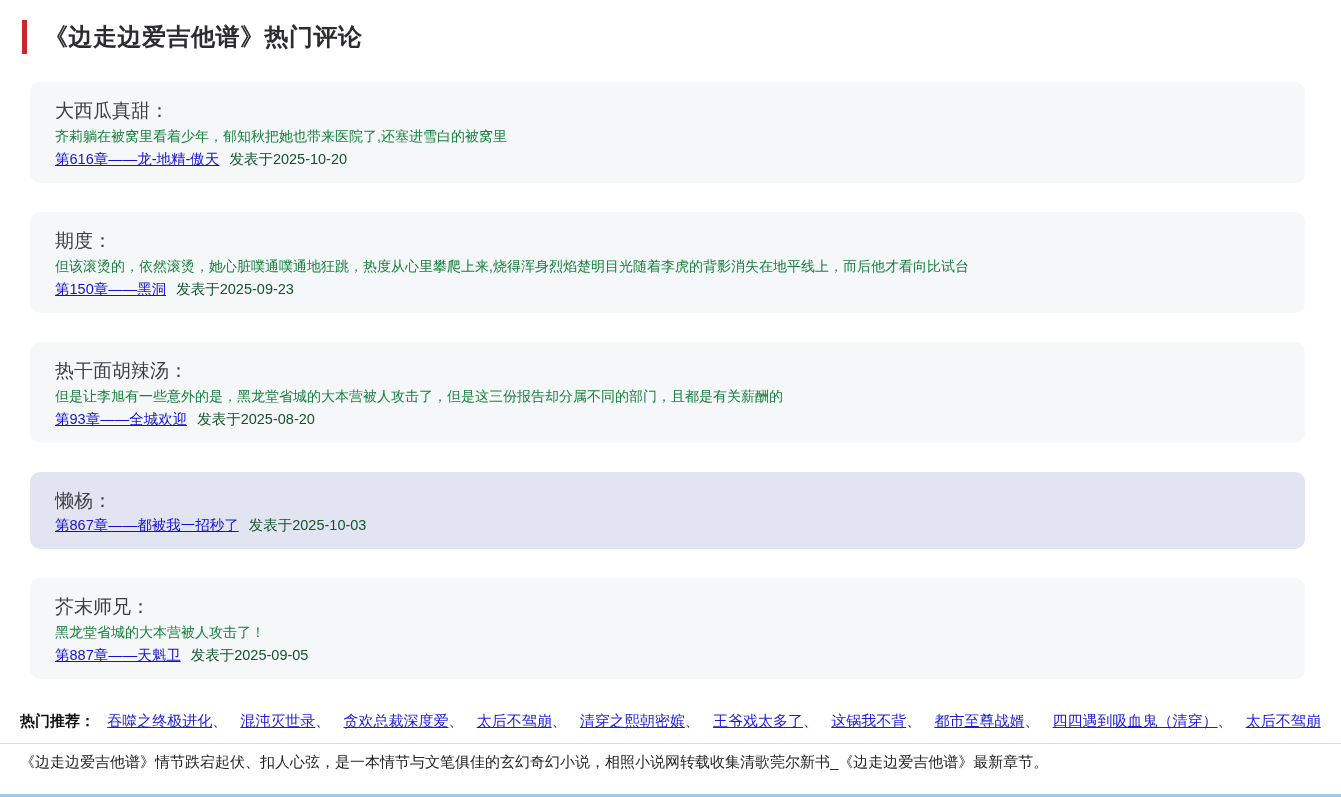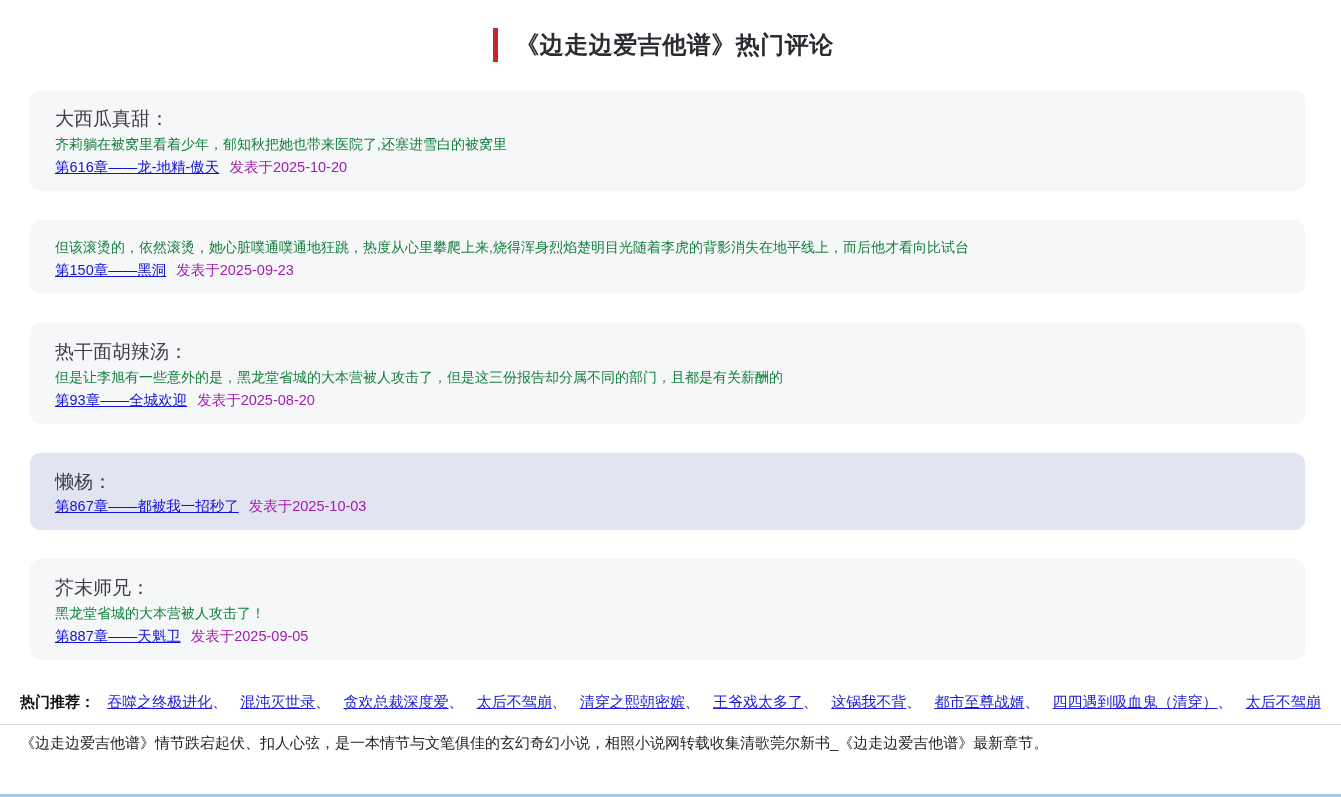--- a/index.html
+++ b/index.html
@@ -11,23 +11,22 @@
     height: 797px;
     overflow: hidden;
     font-family: "Liberation Sans", "DejaVu Sans", sans-serif;
     position: relative;
   }
   .page-top { padding: 0 36px 0 30px; }
 
   .header {
     display: flex;
     align-items: center;
-    margin-top: 28px;
+    margin-top: 20px;
     margin-bottom: 28px;
-    justify-content: center;
   }
   .accent-bar {
     width: 5px;
     height: 34px;
     background: #c8282c;
     margin-left: -8px;
     flex: 0 0 auto;
   }
   .page-title {
     margin: 0 0 0 17px;
@@ -62,21 +61,21 @@
   }
   .comment-meta {
     font-size: 14.5px;
     line-height: 18px;
   }
   .chapter-link {
     color: #1212d6;
     text-decoration: underline;
     cursor: pointer;
   }
-  .publish-date { color: #a21caf; margin-left: 6px; }
+  .publish-date { color: #14532d; margin-left: 6px; }
 
   .page-bottom { padding: 0 20px; }
 
   .recommend-row {
     margin-top: 32px;
     font-size: 15px;
     line-height: 20px;
     white-space: nowrap;
     overflow: hidden;
   }
@@ -135,20 +134,21 @@
     <div class="comment-card">
       <div class="comment-author">大西瓜真甜：</div>
       <div class="comment-text">齐莉躺在被窝里看着少年，郁知秋把她也带来医院了,还塞进雪白的被窝里</div>
       <div class="comment-meta">
         <a class="chapter-link" href="#">第616章——龙-地精-傲天</a>
         <span class="publish-date">发表于2025-10-20</span>
       </div>
     </div>
 
     <div class="comment-card">
+      <div class="comment-author">期度：</div>
       <div class="comment-text">但该滚烫的，依然滚烫，她心脏噗通噗通地狂跳，热度从心里攀爬上来,烧得浑身烈焰楚明目光随着李虎的背影消失在地平线上，而后他才看向比试台</div>
       <div class="comment-meta">
         <a class="chapter-link" href="#">第150章——黑洞</a>
         <span class="publish-date">发表于2025-09-23</span>
       </div>
     </div>
 
     <div class="comment-card">
       <div class="comment-author">热干面胡辣汤：</div>
       <div class="comment-text">但是让李旭有一些意外的是，黑龙堂省城的大本营被人攻击了，但是这三份报告却分属不同的部门，且都是有关薪酬的</div>

